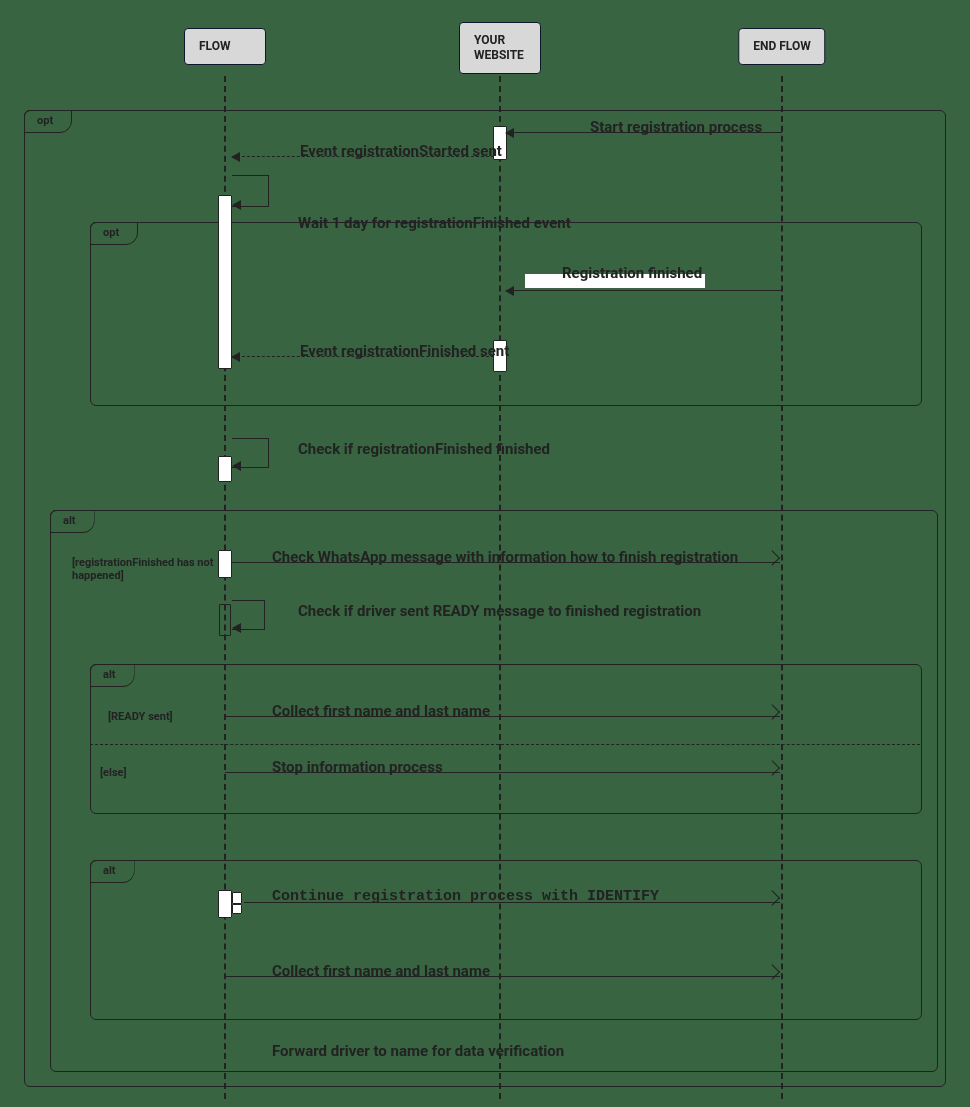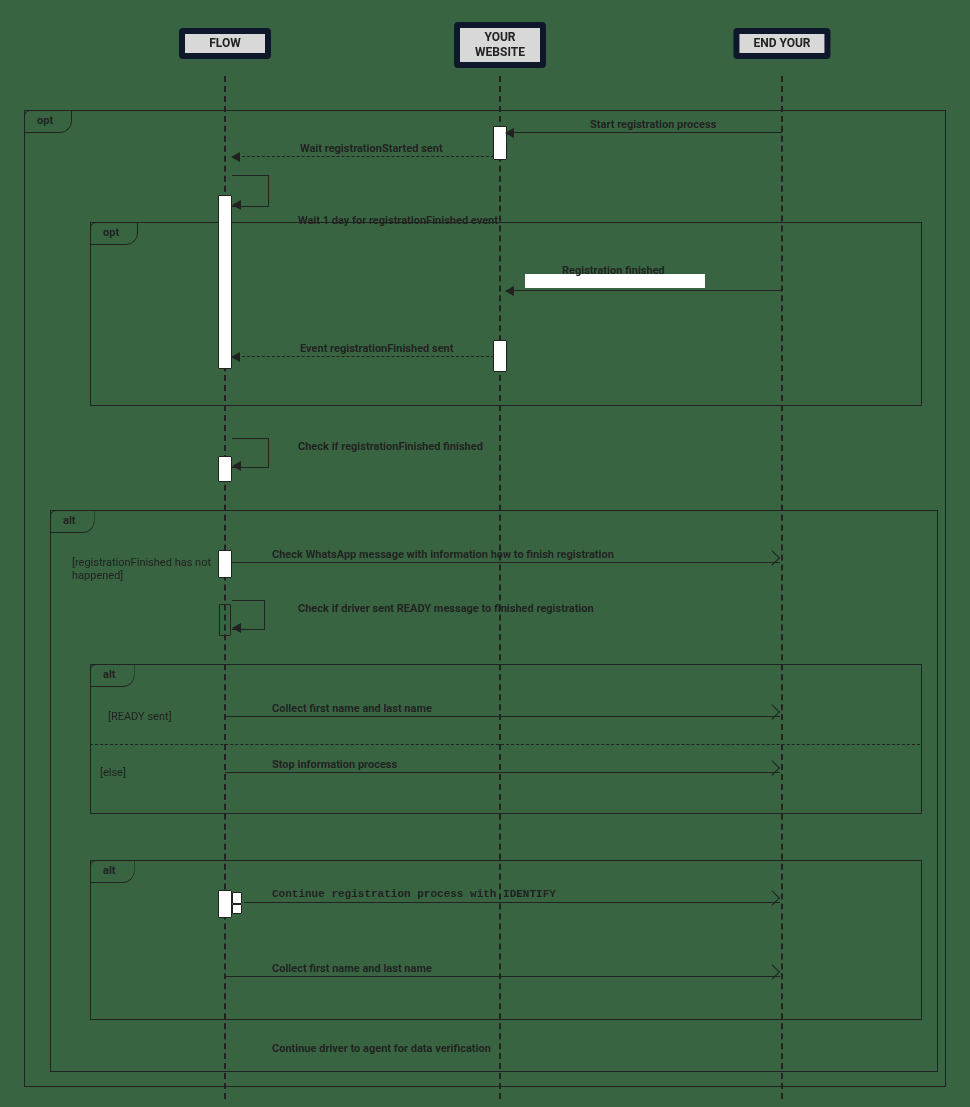--- a/index.html
+++ b/index.html
@@ -8,44 +8,44 @@
     background: #386441;
     font-family: -apple-system, BlinkMacSystemFont, "Segoe UI", Roboto, Arial, sans-serif;
     width: 970px;
     height: 1107px;
     position: relative;
     overflow: hidden;
   }
   .participant {
     position: absolute;
     background: #d8d8d8;
-    border: 6px solid #0f172a;
+    border: 1px solid #0f172a;
     border-radius: 4px;
-    padding: 2px 14px;
+    padding: 10px 14px;
     font-size: 12px;
     font-weight: 700;
     color: #222;
-    text-align: center;
+    text-align: left;
     line-height: 1.25;
     transform: translateX(-50%);
     z-index: 10;
     min-width: 52px;
   }
   .lifeline {
     position: absolute;
     top: 76px;
     bottom: 8px;
     border-left: 2px dashed #222;
     transform: translateX(-1px);
     z-index: 1;
   }
   .frame {
     position: absolute;
     border: 1px solid #222;
-    border-radius: 0;
+    border-radius: 6px;
     z-index: 2;
   }
   .frame .tag {
     position: absolute;
     top: -1px;
     left: -1px;
     border: 1px solid #222;
     border-top-left-radius: 6px;
     border-bottom-right-radius: 12px;
     background: rgba(255,255,255,0);
@@ -80,21 +80,21 @@
   }
   .arrow.right .head { right: -1px; border-left: 9px solid #222; }
   .arrow.left .head  { left: -1px;  border-right: 9px solid #222; }
   .arrow.open.right .head {
     right: 0; border: none; width: 10px; height: 10px; top: -5px;
     border-top: 1.5px solid #222; border-right: 1.5px solid #222;
     transform: rotate(45deg); transform-origin: top right;
   }
   .msg-label {
     position: absolute;
-    font-size: 11px;
+    font-size: 15px;
     font-weight: 700;
     color: #222;
     white-space: nowrap;
     z-index: 6;
   }
   .selfmsg {
     position: absolute;
     z-index: 5;
   }
   .selfmsg .box {
@@ -106,21 +106,21 @@
   .selfmsg .ret {
     position: absolute;
     top: -5px; left: 0;
     border-top: 5px solid transparent;
     border-bottom: 5px solid transparent;
     border-right: 9px solid #222;
   }
   .guard {
     position: absolute;
     font-size: 11px;
-    font-weight: 400;
+    font-weight: 700;
     color: #222;
     z-index: 6;
     max-width: 150px;
     line-height: 1.2;
   }
   .divider {
     position: absolute;
     border-top: 1.5px dashed #222;
     z-index: 3;
   }
@@ -129,40 +129,40 @@
     background: #fff;
     z-index: 3;
   }
 </style>
 </head>
 <body>
 
 <div class="participant" style="top:28px; left:225px;"><span>FLOW</span></div>
 <div class="participant" style="top:22px; left:500px;"><span style="white-space:pre-line;">YOUR
 WEBSITE</span></div>
-<div class="participant" style="top:28px; left:782px;"><span>END YOUR</span></div>
+<div class="participant" style="top:28px; left:782px;"><span>END FLOW</span></div>
 
 <div class="lifeline" style="left:225px;"></div>
 <div class="lifeline" style="left:500px;"></div>
 <div class="lifeline" style="left:782px;"></div>
 
 <div class="frame" style="left:24px; top:110px; width:920px; height:975px;">
   <div class="tag"><span>opt</span></div>
 </div>
 
 <div class="arrow left" style="top:132px; left:506px; width:276px;">
     <div class="head"></div>
   </div>
 <div class="msg-label" style="top:118px; left:590px;">Start registration process</div>
 <div class="activation" style="left:500px; top:126px; height:32px;"></div>
 
 <div class="arrow dashed left" style="top:156px; left:232px; width:262px;">
     <div class="head"></div>
   </div>
-<div class="msg-label" style="top:142px; left:300px;">Wait registrationStarted sent</div>
+<div class="msg-label" style="top:142px; left:300px;">Event registrationStarted sent</div>
 
 <div class="selfmsg" style="left:232px; top:175px;">
   <div class="box" style="left:0; top:0; width:36px; height:30px;"></div>
   <div class="ret" style="top:25px;"></div>
 </div>
 <div class="msg-label" style="top:178px; left:298px;margin-top:36px;">Wait 1 day for registrationFinished event</div>
 <div class="activation" style="left:225px; top:195px; height:172px;"></div>
 
 <div class="frame" style="left:90px; top:222px; width:830px; height:182px;">
   <div class="tag"><span>opt</span></div>
@@ -236,13 +236,13 @@
 <div class="arrow open right" style="top:902px; left:244px; width:536px;">
     <div class="head"></div>
   </div>
 <div class="msg-label" style="top:888px; left:272px;font-family:Liberation Mono, monospace;">Continue registration process with IDENTIFY</div>
 
 <div class="arrow open right" style="top:976px; left:225px; width:555px;">
     <div class="head"></div>
   </div>
 <div class="msg-label" style="top:962px; left:272px;">Collect first name and last name</div>
 
-<div class="msg-label" style="top:1042px; left:272px;">Continue driver to agent for data verification</div>
+<div class="msg-label" style="top:1042px; left:272px;">Forward driver to name for data verification</div>
 
 </body></html>

